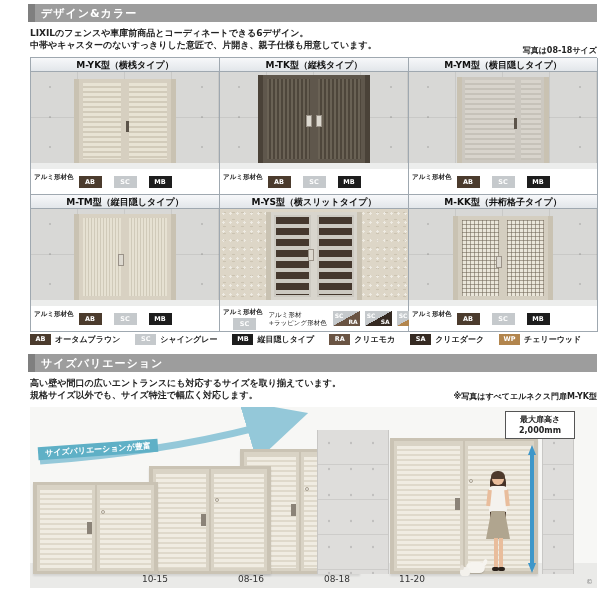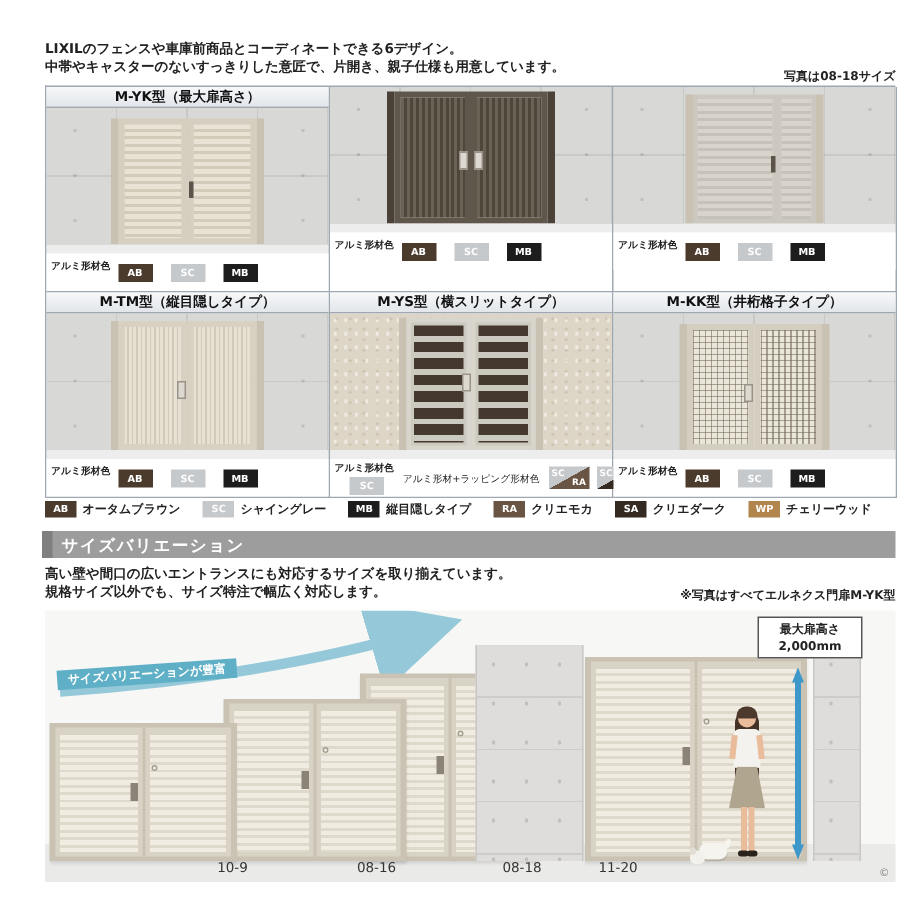--- a/index.html
+++ b/index.html
@@ -69,21 +69,21 @@
   .chip-ab { background:#4b3b2d; }
   .chip-sc { background:#c5c9cc; color:#fdfdfd; }
   .chip-mb { background:#1d1d1d;text-align:center; }
   .chip-ra { background:#6a5443; }
   .chip-sa { background:#352a22; }
   .chip-wp { background:#b2854d; }
 
   .ys-colors { display:flex; align-items:center; padding:2px 3px 2px 3px; gap:6px; }
   .ys-col1 { display:flex; flex-direction:column; gap:1px; }
   .ys-col1 .chip { margin-left:10px; }
-  .ys-col2 { display:flex; flex-direction:row; font-size:6.5px; color:#222; line-height:8px; white-space:nowrap;text-align:right; }
+  .ys-col2 { display:flex; flex-direction:column; font-size:6.5px; color:#222; line-height:8px; white-space:nowrap; }
   .split-chips { display:flex; gap:5px; }
   .split-chip { position:relative; width:27px; height:15px; display:inline-block; }
   .split-chip i { position:absolute; left:2px; top:1px; font-style:normal; font-size:6px; font-weight:bold; color:#fff; }
   .split-chip b { position:absolute; right:2px; bottom:1px; font-size:6px; font-weight:bold; color:#fff; }
   .split-ra { background:linear-gradient(to bottom right,#c5c9cc 49.5%,#6a5443 50%); }
   .split-sa { background:linear-gradient(to bottom right,#c5c9cc 49.5%,#352a22 50%); }
   .split-wp { background:linear-gradient(to bottom right,#c5c9cc 49.5%,#b2854d 50%); }
 
   
   .legend { position:absolute; left:30px; top:334px; display:flex; gap:15px; align-items:center; }
@@ -141,29 +141,33 @@
   .d-ear { position:absolute; left:2px; top:5px; width:4px; height:5px; background:#e3ded4; border-radius:50%; }
   .d-tail { position:absolute; left:25px; top:-1px; width:4px; height:7px; background:#f6f4ef; border-radius:50%; transform:rotate(20deg); }
 
   .copyright { position:absolute; right:4px; bottom:2px; font-size:7px; color:#888; z-index:10; }
 </style>
 </head>
 <body>
 
 <div id="page">
 
+  <div class="bar" style="top:4px;">
+    <span class="accent"></span>
+    <span class="bar-label">デザイン&amp;カラー</span>
+  </div>
 
   <div class="intro" style="top:27px;text-align:right;">LIXILのフェンスや車庫前商品とコーディネートできる6デザイン。</div>
   <div class="intro" style="top:39px;">中帯やキャスターのないすっきりした意匠で、片開き、親子仕様も用意しています。</div>
   <div class="note-right" style="top:45px;">写真は08-18サイズ</div>
 
   <div class="design-grid">
 
     <div class="model-cell">
-      <div class="cell-header">M-YK型（最大扉高さ）</div>
+      <div class="cell-header">M-YK型（横桟タイプ）</div>
       <div class="cell-photo">
         <div class="wall-concrete"></div>
         <div class="door">
           <div class="post"></div>
           <div class="leaf leaf-yk"></div>
           <div class="leaf leaf-yk">
               <span class="handle-dark" style="left:-3px;"></span>
             </div>
           <div class="post"></div>
         </div>
@@ -173,20 +177,21 @@
         <span class="mat-label abs">アルミ形材色</span>
         <span class="chips">
           <span class="chip chip-ab">AB</span>
           <span class="chip chip-sc">SC</span>
           <span class="chip chip-mb">MB</span>
         </span>
       </div>
     </div>
 
     <div class="model-cell">
+      <div class="cell-header">M-TK型（縦桟タイプ）</div>
       <div class="cell-photo">
         <div class="wall-concrete"></div>
         <div class="door">
           <div class="post post-tk"></div>
           <div class="leaf leaf-tk">
               <span class="handle-light" style="right:-2px;"></span>
             </div>
           <div class="leaf leaf-tk">
               <span class="handle-light" style="left:-2px;"></span>
             </div>
@@ -198,20 +203,21 @@
         <span class="mat-label abs">アルミ形材色</span>
         <span class="chips">
           <span class="chip chip-ab">AB</span>
           <span class="chip chip-sc">SC</span>
           <span class="chip chip-mb">MB</span>
         </span>
       </div>
     </div>
 
     <div class="model-cell">
+      <div class="cell-header">M-YM型（横目隠しタイプ）</div>
       <div class="cell-photo">
         <div class="wall-concrete"></div>
         <div class="door">
           <div class="post"></div>
           <div class="leaf leaf-ym-p">
               <span class="handle-dark" style="right:-2px;"></span>
             </div>
           <div class="leaf leaf-ym-c"></div>
           <div class="post"></div>
         </div>
@@ -424,21 +430,21 @@
       <span class="w-shoe r"></span>
     </div>
 
     <div class="dog">
       <span class="d-body"></span>
       <span class="d-head"></span>
       <span class="d-ear"></span>
       <span class="d-tail"></span>
     </div>
 
-    <span class="size-label" style="left:125px;">10-9</span>
+    <span class="size-label" style="left:125px;">10-15</span>
     <span class="size-label" style="left:221px;">08-16</span>
-    <span class="size-label" style="left:318px;">08-18</span>
+    <span class="size-label" style="left:307px;">08-18</span>
     <span class="size-label" style="left:382px;">11-20</span>
 
     <span class="copyright">©</span>
   </div>
 
 </div>
 
 </body></html>

